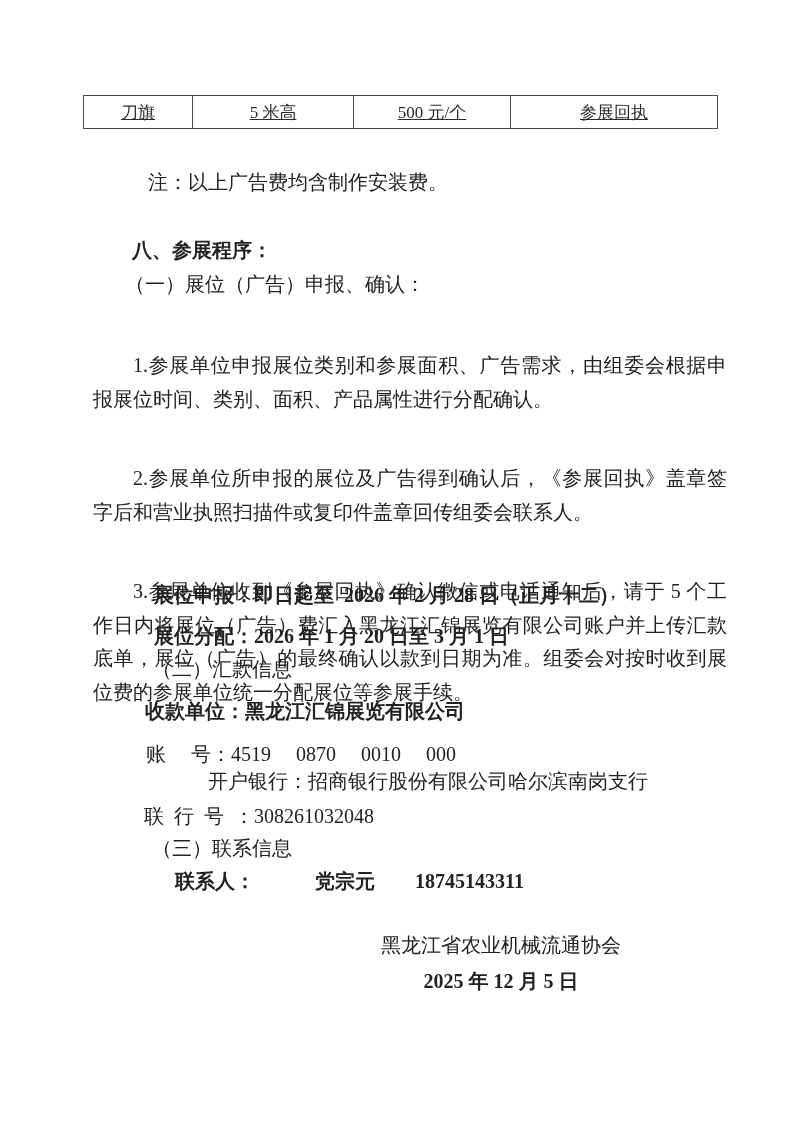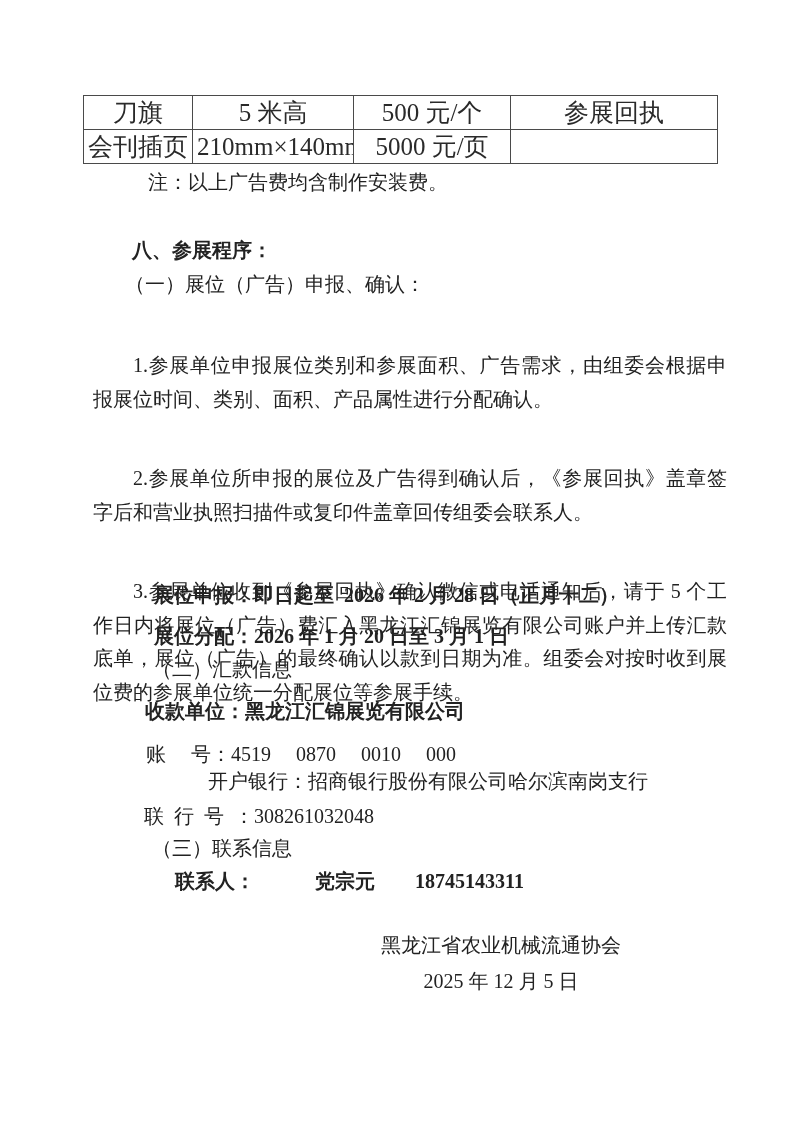--- a/index.html
+++ b/index.html
@@ -9,21 +9,21 @@
     font-family:"Liberation Serif","DejaVu Serif",serif;
     color:#222; font-size:20px;
   }
   .abs { position:absolute; white-space:pre-wrap; }
   .bold { font-weight:700; }
 
   
   .fee-table {
     position:absolute; left:83px; top:95px; width:634px;
     border-collapse:collapse; table-layout:fixed;
-    font-size:25px; color:#2a2a2a;
+    font-size:17px; color:#2a2a2a;text-decoration:underline;
   }
   .fee-table td {
     border:1px solid #4a4a4a; text-align:center; vertical-align:middle;
     height:33px; padding:0 4px; overflow:hidden;
   }
   .fee-table col.c1 { width:109px; }
   .fee-table col.c2 { width:161px; }
   .fee-table col.c3 { width:157px; }
   .fee-table col.c4 { width:207px; }
 
@@ -44,44 +44,38 @@
   .account { left:146px; top:741px; line-height:26px; }
   .bank    { left:160px; top:768px; line-height:26px;margin-left:48px; }
   .bankno  { left:144px; top:803px; line-height:26px; }
   .sub3    { left:152px; top:835px; line-height:26px; }
   .contact { left:175px; top:868px; line-height:26px; }
 
   .sig {
     position:absolute; top:930px; right:179px;
     text-align:center; line-height:30px;
   }
-  .sig .date-line { margin-top:6px; }
+  .sig .date-line { margin-top:6px;font-weight:bold; }
 </style>
 </head>
 <body>
 
 <table class="fee-table">
   <colgroup>
       <col class="c1">
       <col class="c2">
       <col class="c3">
       <col class="c4">
     </colgroup>
   <tbody>
     <tr>
       <td>刀旗</td>
       <td>5 米高</td>
       <td>500 元/个</td>
       <td>参展回执</td>
-    </tr>
-    <tr>
-      <td>会刊插页</td>
-      <td>210mm×140mm</td>
-      <td>5000  元/页</td>
-      <td></td>
     </tr>
   </tbody>
 </table>
 
 <div class="abs note">注：以上广告费均含制作安装费。</div>
 
 <div class="abs h8 bold">八、参展程序：</div>
 
 <div class="abs sub1">（一）展位（广告）申报、确认：</div>
 

